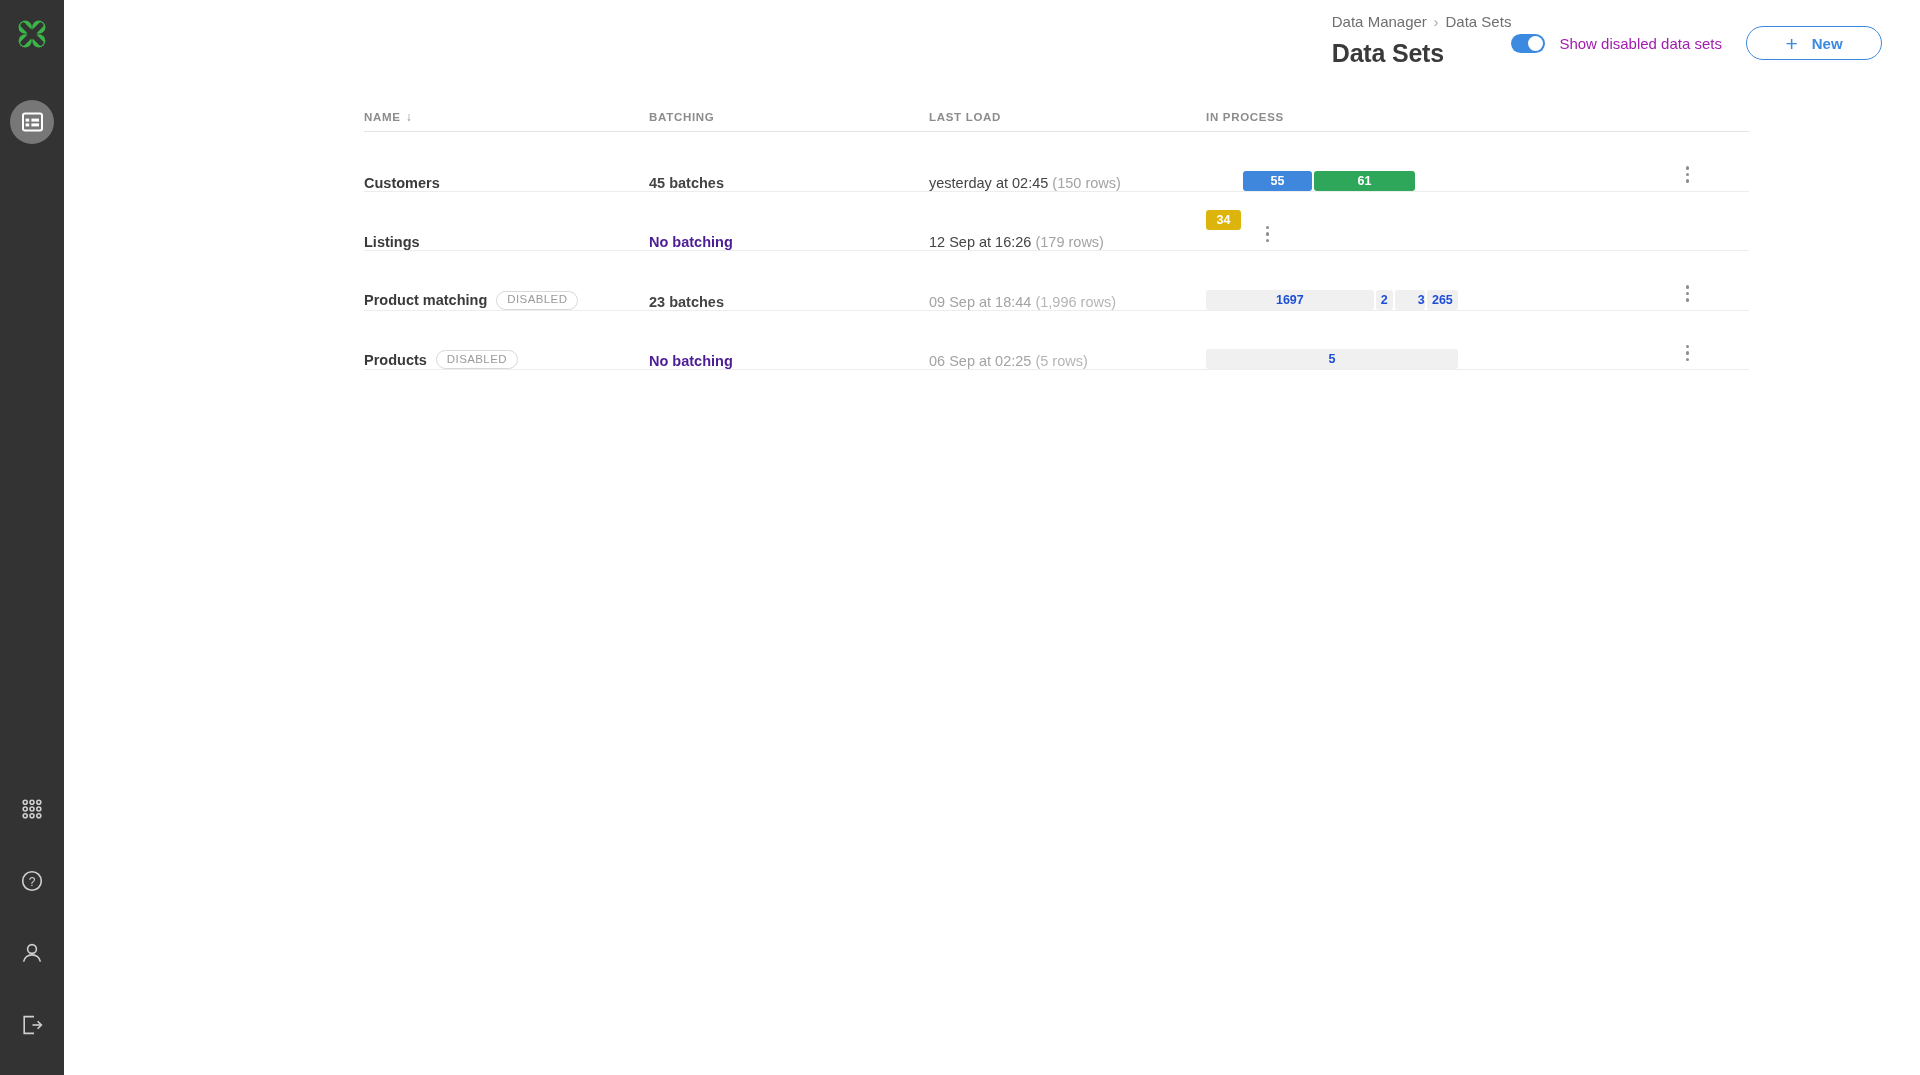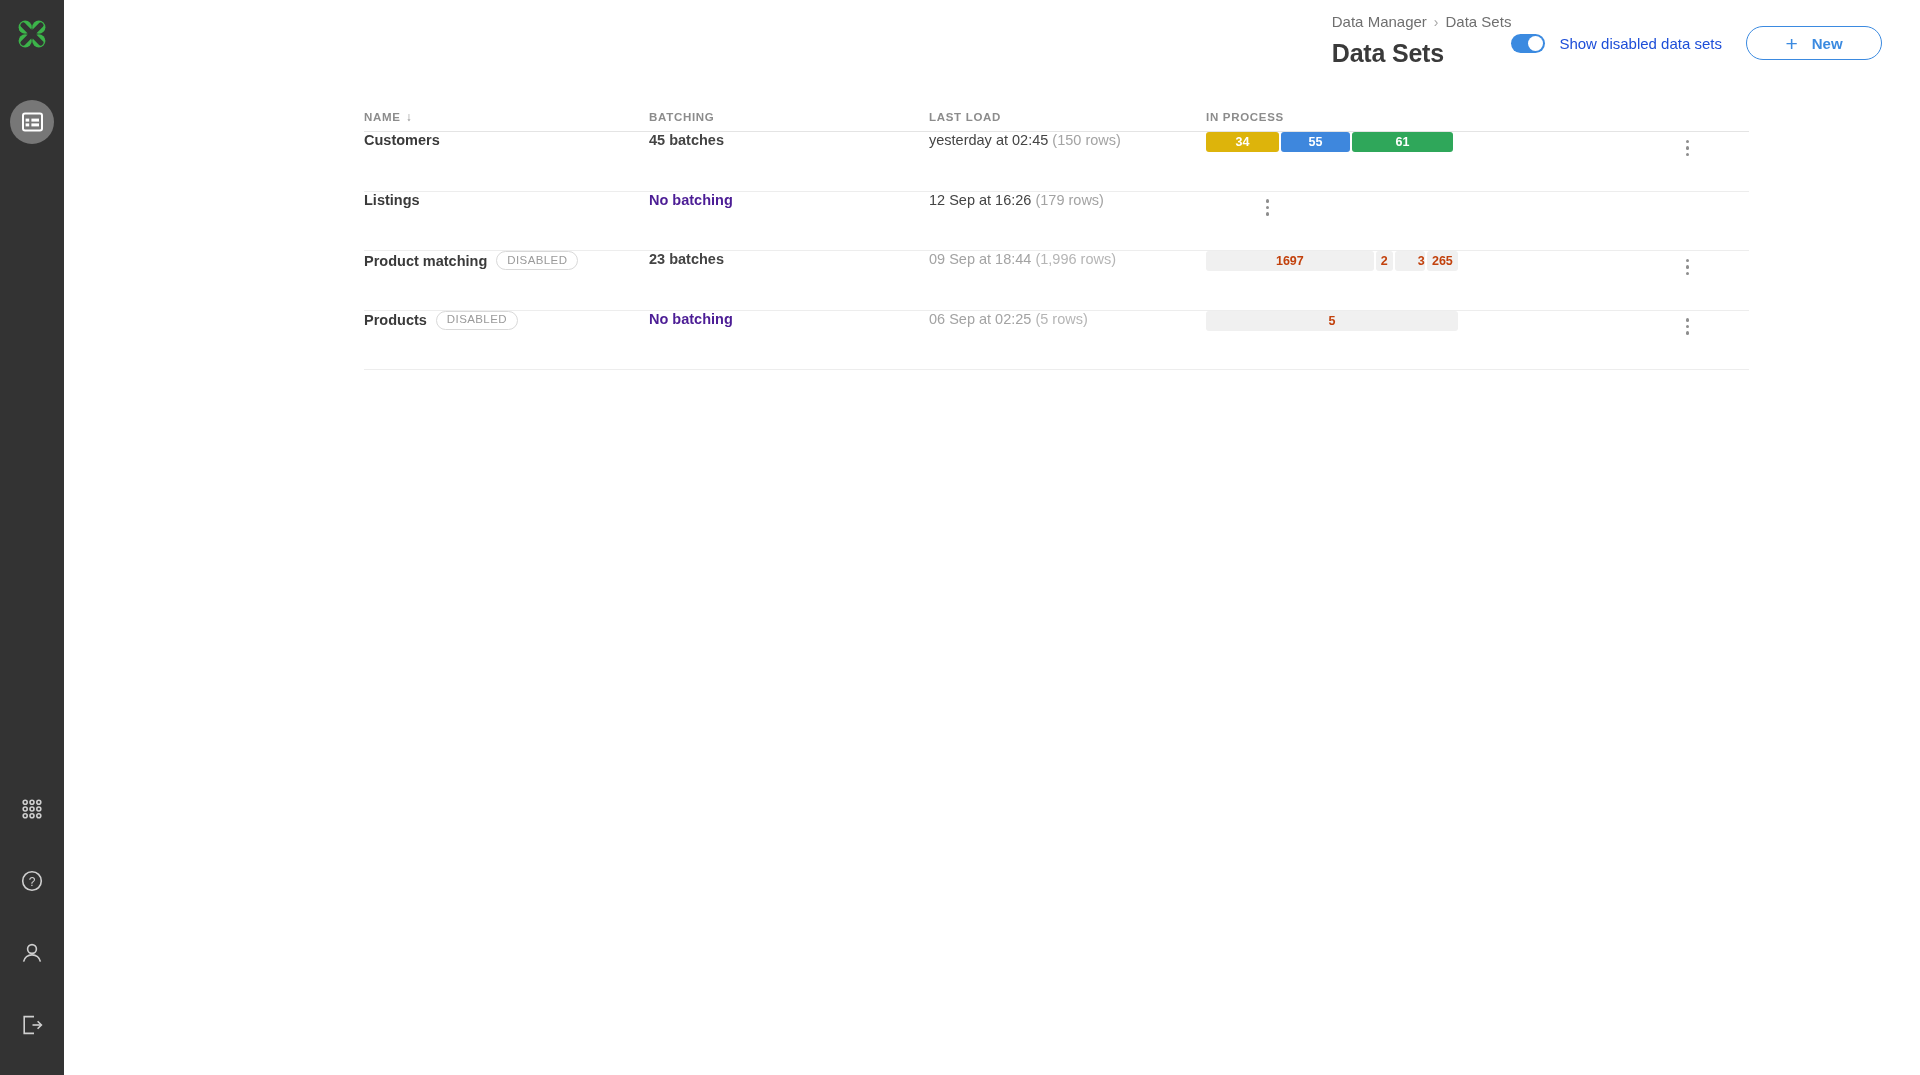--- a/index.html
+++ b/index.html
@@ -64,21 +64,21 @@
     display: flex; align-items: center; gap: 14px; padding-top: 26px;
   }
   .toggle {
     width: 34px; height: 19px; border-radius: 10px;
     background: #3b8ae0; position: relative; flex: 0 0 34px;
   }
   .toggle .knob {
     position: absolute; top: 2px; left: 17px;
     width: 15px; height: 15px; border-radius: 50%; background: #ffffff;
   }
-  .toggle-label { font-size: 15px; color: #1d4ed8; white-space: nowrap; }
+  .toggle-label { font-size: 15px; color: #a21caf; white-space: nowrap; }
   .new-btn {
     height: 34px; min-width: 136px; padding: 0 20px;
     border: 1.5px solid #3b8ae0; border-radius: 17px;
     background: #ffffff; color: #3b8ae0;
     font-size: 15px; font-weight: bold;
     display: flex; align-items: center; justify-content: center; gap: 14px;
     margin-left: 10px; cursor: pointer;
   }
   .plus-icon { font-weight: normal; font-size: 21px; line-height: 1; color: #3b8ae0; }
 
@@ -95,21 +95,21 @@
     display: flex; align-items: center; gap: 5px;
   }
   .col-name    { width: 285px; flex: 0 0 285px; }
   .col-batch   { width: 280px; flex: 0 0 280px; }
   .col-load    { width: 277px; flex: 0 0 277px; }
   .col-process { width: 420px; flex: 0 0 420px; }
   .col-menu    { width: 123px; flex: 0 0 123px; display: flex; justify-content: center; }
   .sort-arrow { font-size: 12px; color: #8c8c8c; line-height: 1; }
 
   .row {
-    display: flex; align-items: flex-start;
+    display: flex; align-items: flex-end;
     height: 59.5px; border-bottom: 1px solid #ededed;
   }
   .cell { display: flex; align-items: center; }
   .ds-name {
     font-size: 14.5px; font-weight: bold; color: #3a3a3a;
     display: flex; align-items: center; gap: 9px;
   }
   .badge {
     font-size: 11.5px; font-weight: normal; color: #9a9a9a;
     border: 1px solid #d9d9d9; border-radius: 11px;
@@ -128,21 +128,21 @@
     display: flex; align-items: stretch; gap: 2px;
     height: 20px; width: 252px;
   }
   .seg {
     height: 20px; border-radius: 3px;
     display: flex; align-items: center; justify-content: center;
     font-size: 12.5px; font-weight: bold; color: #ffffff;
     overflow: hidden; min-width: 0;
   }
   .seg.dis {
-    background: #f0f0f0; color: #c2410c;
+    background: #f0f0f0; color: #1d4ed8;
   }
   .kebab {
     width: 26px; height: 32px; display: flex; flex-direction: column;
     align-items: center; justify-content: center; gap: 3px; cursor: pointer;
   }
   .kebab span {
     width: 3.5px; height: 3.5px; border-radius: 50%; background: #8d8d8d;
     display: block;
   }
 </style>
@@ -263,21 +263,21 @@
                 </div>
               </div>
               <div class="cell col-batch">
                 <span class="batch-text">45 batches</span>
               </div>
               <div class="cell col-load">
                 <span class="load-text"><span>yesterday at 02:45</span> <span class="load-rows">(150 rows)</span></span>
               </div>
               <div class="cell col-process">
                 <div class="bar">
-                  <div class="seg" style="width: 73px; background: rgb(221, 180, 11);">34</div>
+                  <div class="seg" style="width: 35px; background: rgb(221, 180, 11); margin-top: 39px;">34</div>
                   <div class="seg" style="width: 69px; background: rgb(62, 135, 221);">55</div>
                   <div class="seg" style="width: 101px; background: rgb(47, 167, 90);">61</div>
                 </div>
               </div>
               <div class="cell col-menu">
                 <div class="kebab">
                   <span></span>
                   <span></span>
                   <span></span>
                 </div>

